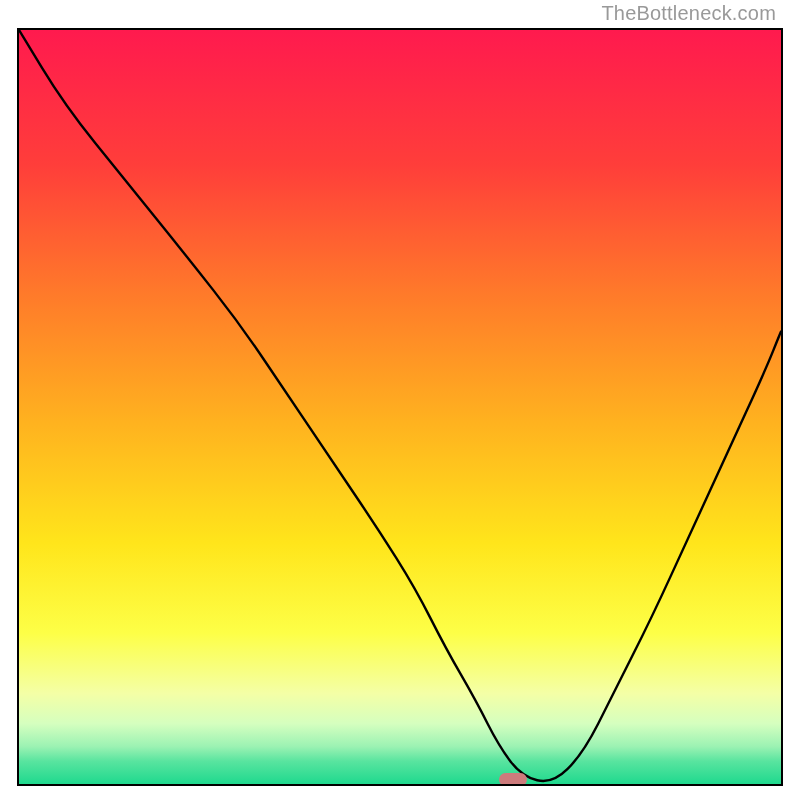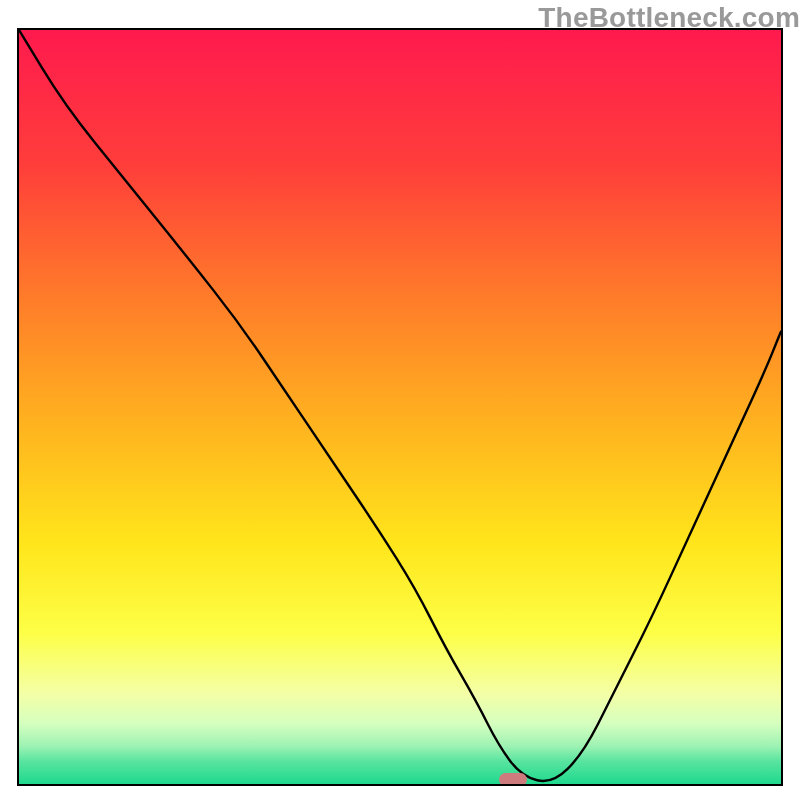--- a/index.html
+++ b/index.html
@@ -12,23 +12,23 @@
     overflow: hidden;
   }
   .stage {
     position: relative;
     width: 800px;
     height: 800px;
   }
   .watermark {
     position: absolute;
     top: 2px;
-    right: 0;
-    font-size: 28px;
-    font-weight: 700;
+    right: 24px;
+    font-size: 20px;
+    font-weight: 400;
     color: #999999;
     letter-spacing: 0.2px;
   }
   .plot {
     position: absolute;
     left: 17px;
     top: 28px;
     width: 766px;
     height: 758px;
     box-sizing: border-box;

